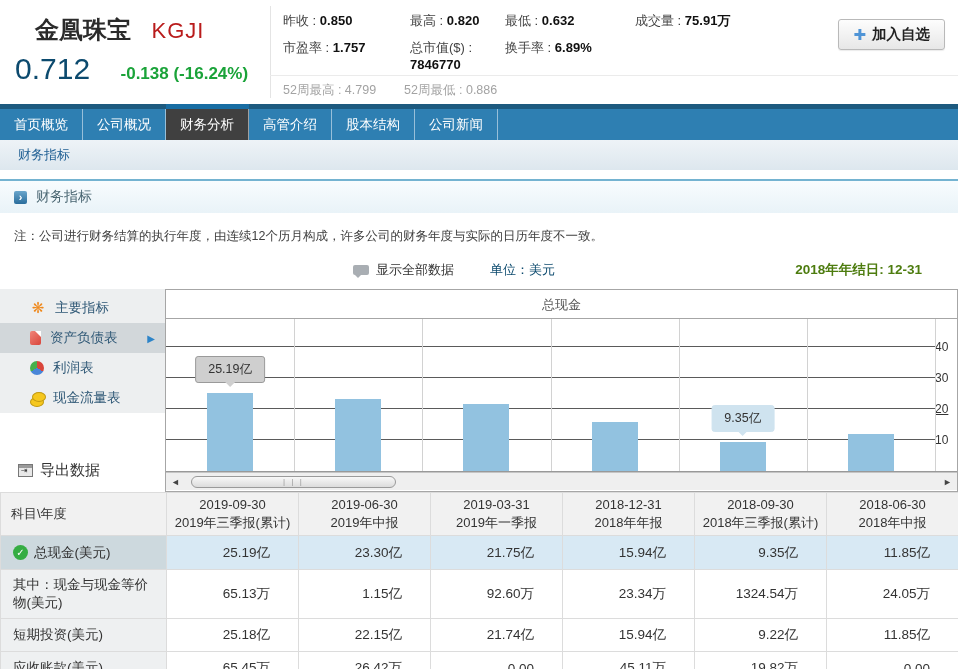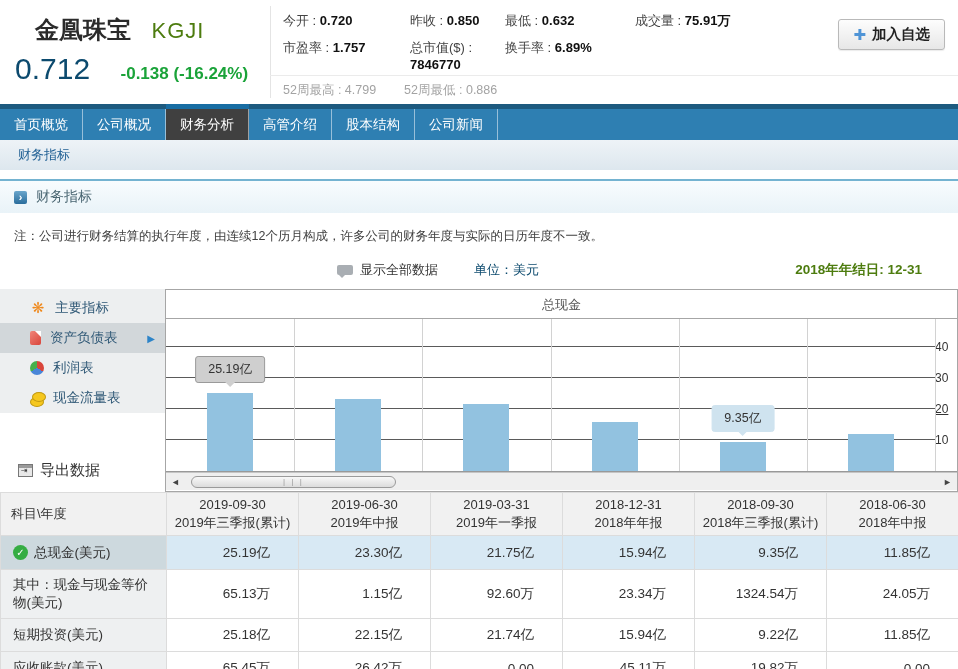--- a/index.html
+++ b/index.html
@@ -4,21 +4,21 @@
 <style>
   * { margin:0; padding:0; box-sizing:border-box; }
   html,body { width:958px; height:669px; overflow:hidden; background:#fff;
     font-family:"Liberation Sans","DejaVu Sans",sans-serif; color:#333; }
 
   
   .hdr { position:relative; height:104px; background:#fff; }
   .stock-left { position:absolute; left:0; top:0; width:267px; }
   .name-row { padding:14px 0 0 35px; }
   .sname { font-size:24px; font-weight:bold; color:#2b2b2b; }
-  .ticker { font-size:22px; color:#4d7c0f; margin-left:16px; letter-spacing:1px; }
+  .ticker { font-size:22px; color:#b91c1c; margin-left:16px; letter-spacing:1px; }
   .price-row { padding:6px 0 0 15px; }
   .price { font-size:30px; color:#0c4a6e; }
   .chg { font-size:17px; font-weight:bold; color:#1aa339; margin-left:26px; }
   .vdiv { position:absolute; left:270px; top:6px; bottom:6px; border-left:1px solid #e4e4e4; }
   .stats { position:absolute; left:283px; top:12px; display:grid;
     grid-template-columns:127px 95px 130px auto; grid-auto-rows:27px; font-size:13px; }
   .stat .sl { color:#444; }
   .stat .sv { font-weight:bold; color:#111; }
   .hdiv2 { position:absolute; left:270px; right:0; top:75px; border-top:1px solid #ebebeb; }
   .range { position:absolute; left:283px; top:82px; font-size:12.5px; color:#a3a3a3; display:flex; gap:28px; }
@@ -39,21 +39,21 @@
   .section-band { height:34px; border-top:2px solid #74b3d1;
     background:linear-gradient(#f8fcfe,#e9f3f8); display:flex; align-items:center; padding-left:14px; }
   .sq { width:13px; height:13px; border-radius:2px; background:linear-gradient(#6aa6cc,#2a6d9c);
     color:#fff; font-size:11px; font-weight:bold; line-height:12px; text-align:center; margin-right:9px; }
   .sq::after { content:"›"; }
   .section-title { font-size:14px; color:#4a6672; }
 
   .note { margin:15px 0 0 14px; font-size:12.5px; color:#404040; }
 
   
-  .toolbar { position:relative; height:26px; margin-top:14px; font-size:13px; }
+  .toolbar { position:relative; height:26px; margin-top:14px; font-size:13px;margin-left:16px; }
   .tleft { position:absolute; left:337px; top:2px; display:flex; align-items:center; }
   .bubble { position:relative; width:16px; height:10px; background:#a9aeb3; border-radius:2px; margin-right:7px; }
   .bubble::after { content:""; position:absolute; left:2px; top:10px; border:3px solid transparent; border-top-color:#a9aeb3; }
   .showall { color:#333; cursor:pointer; }
   .unit { margin-left:36px; color:#0c4a6e; }
   .fiscal { position:absolute; right:36px; top:2px; font-size:13.5px; font-weight:bold; color:#4d7c0f; }
 
   
   .main { display:flex; height:203px; margin-top:4px; }
   aside { position:relative; width:165px; flex:0 0 165px; }
@@ -131,22 +131,22 @@
       <span class="sname">金凰珠宝</span>
       <span class="ticker">KGJI</span>
     </div>
     <div class="price-row">
       <span class="price">0.712</span>
       <span class="chg">-0.138 (-16.24%)</span>
     </div>
   </div>
   <div class="vdiv"></div>
   <div class="stats" id="stats">
-      <div class="stat"><span class="sl">今开</span> : <span class="sv">0.720</span></div>
       <div class="stat"><span class="sl">昨收</span> : <span class="sv">0.850</span></div>
+      <div class="stat"><span class="sl">最高</span> : <span class="sv">0.820</span></div>
       <div class="stat"><span class="sl">最低</span> : <span class="sv">0.632</span></div>
       <div class="stat"><span class="sl">成交量</span> : <span class="sv">75.91万</span></div>
       <div class="stat"><span class="sl">市盈率</span> : <span class="sv">1.757</span></div>
       <div class="stat"><span class="sl">总市值($)</span> : <span class="sv">7846770</span></div>
       <div class="stat"><span class="sl">换手率</span> : <span class="sv">6.89%</span></div>
     </div>
   <div class="hdiv2"></div>
   <div class="range" id="range">
       <span>52周最高 : 4.799</span>
       <span>52周最低 : 0.886</span>

